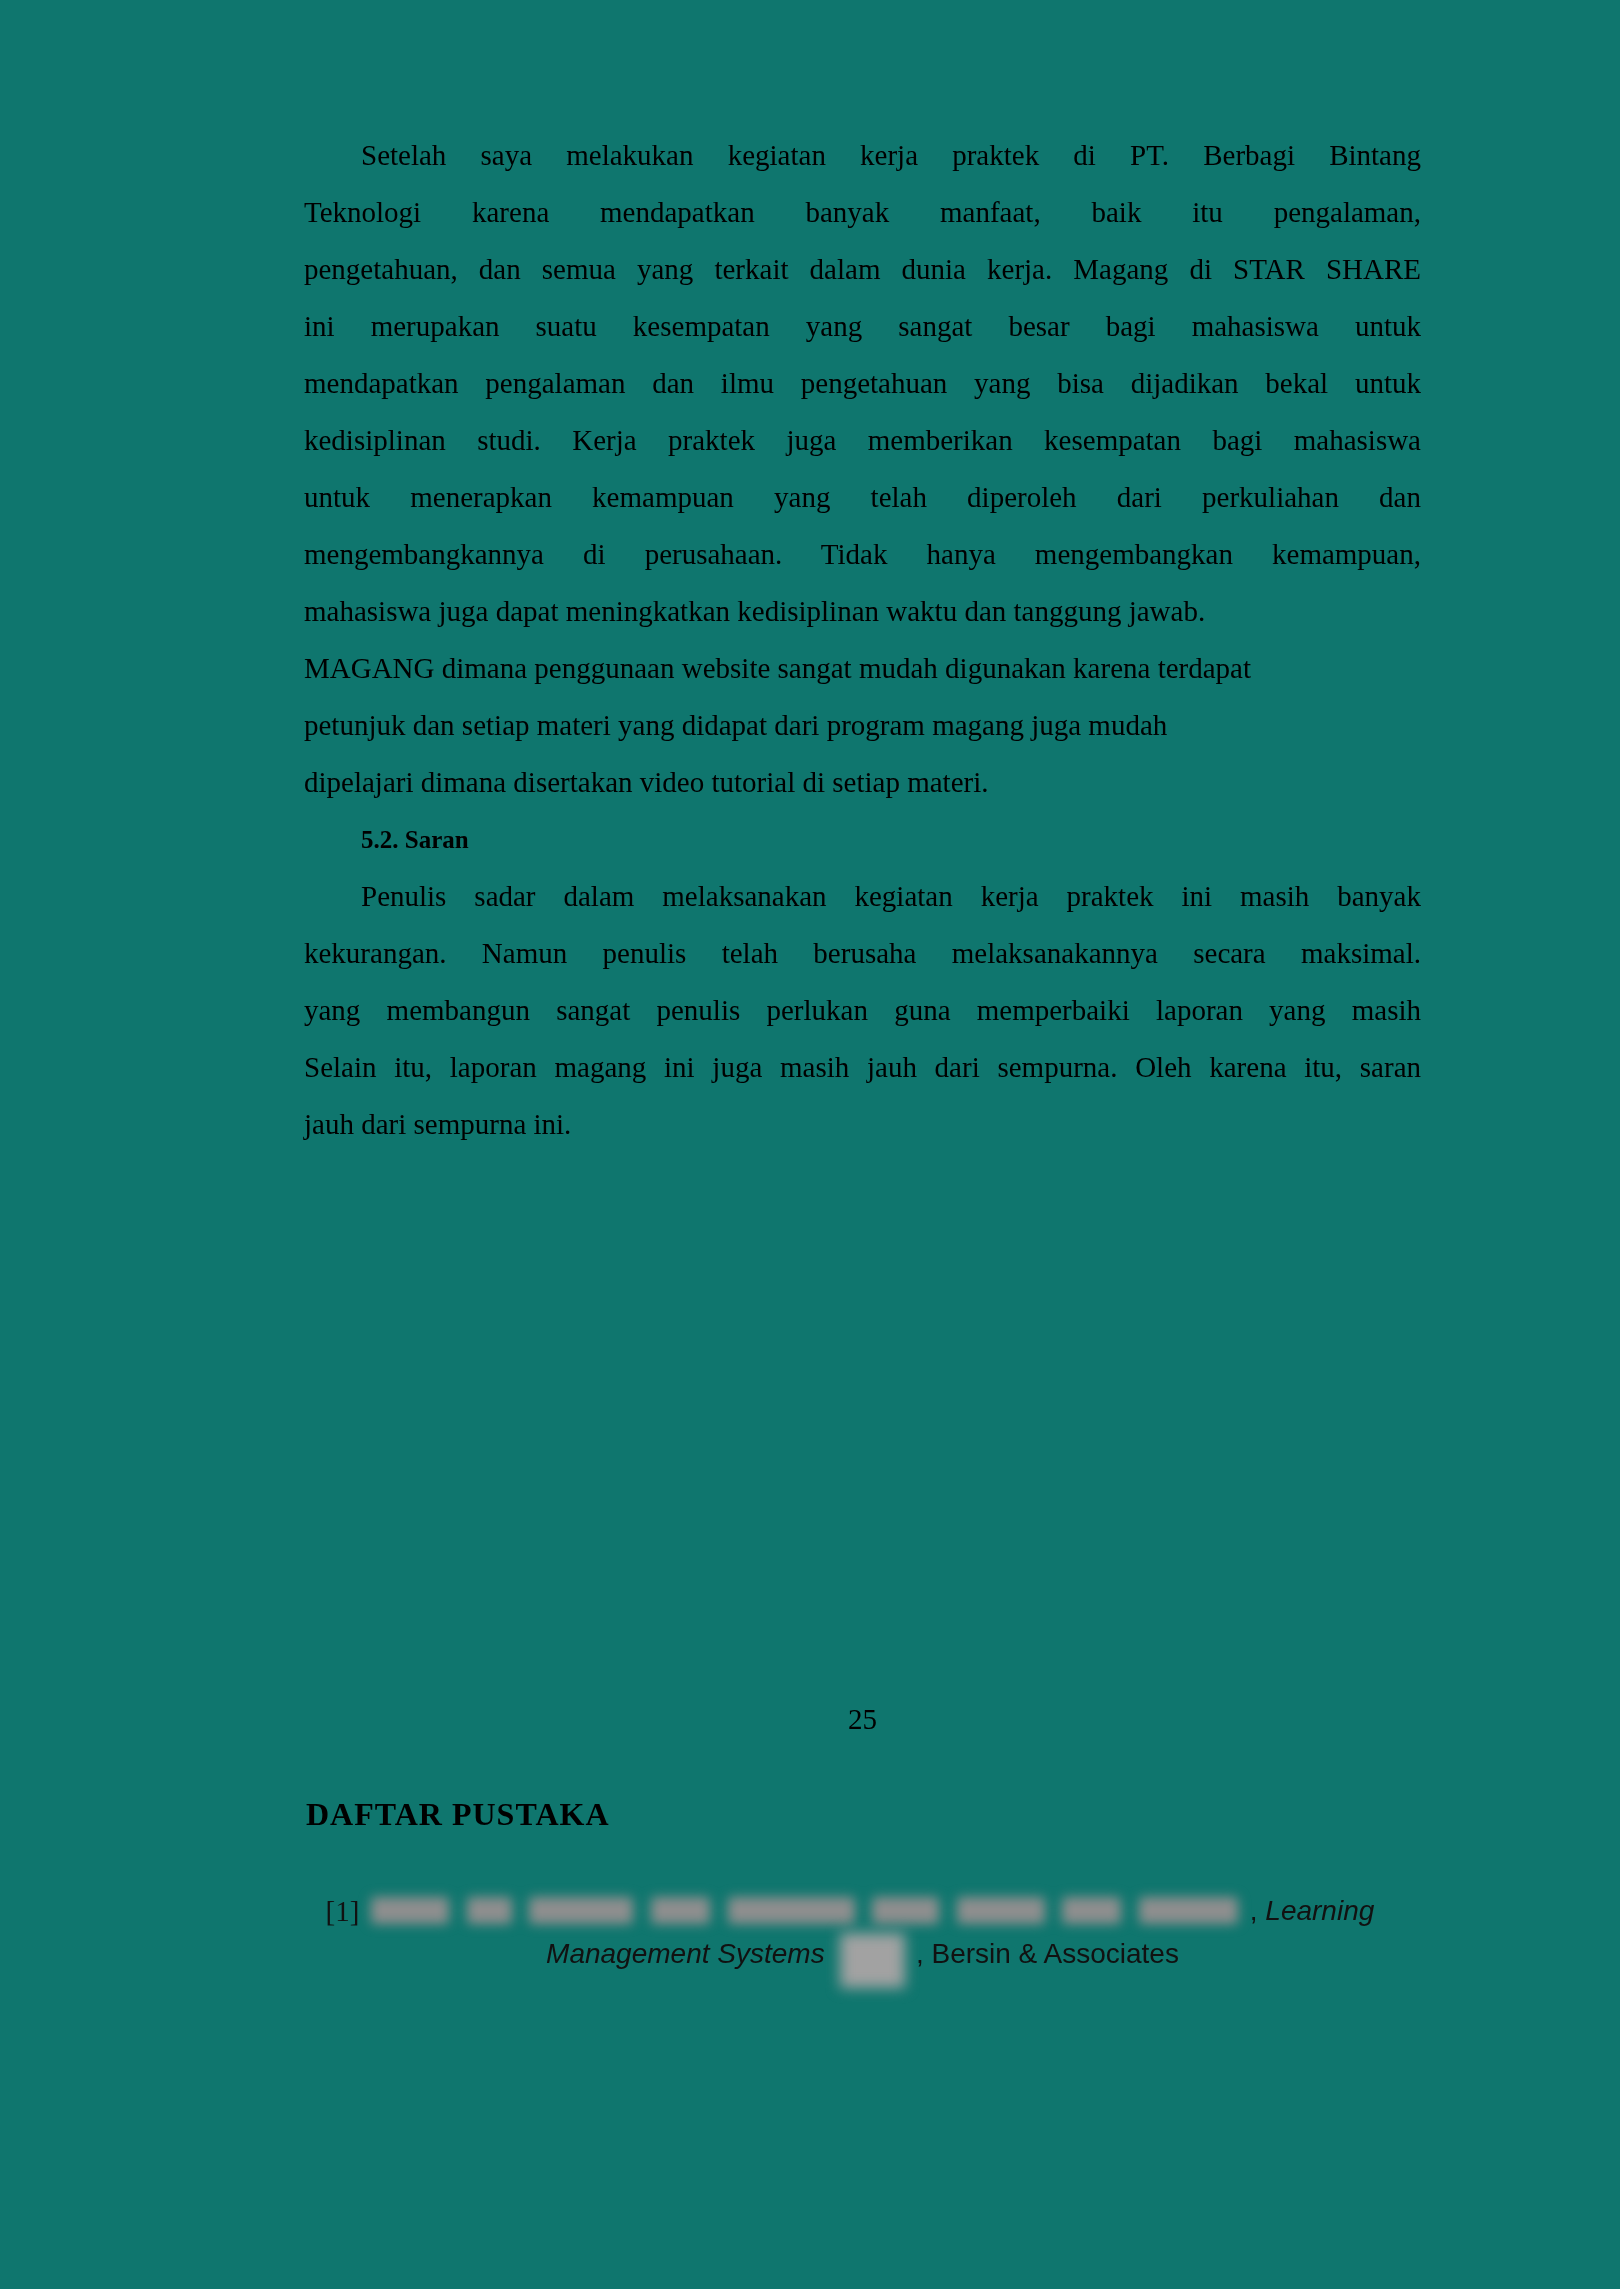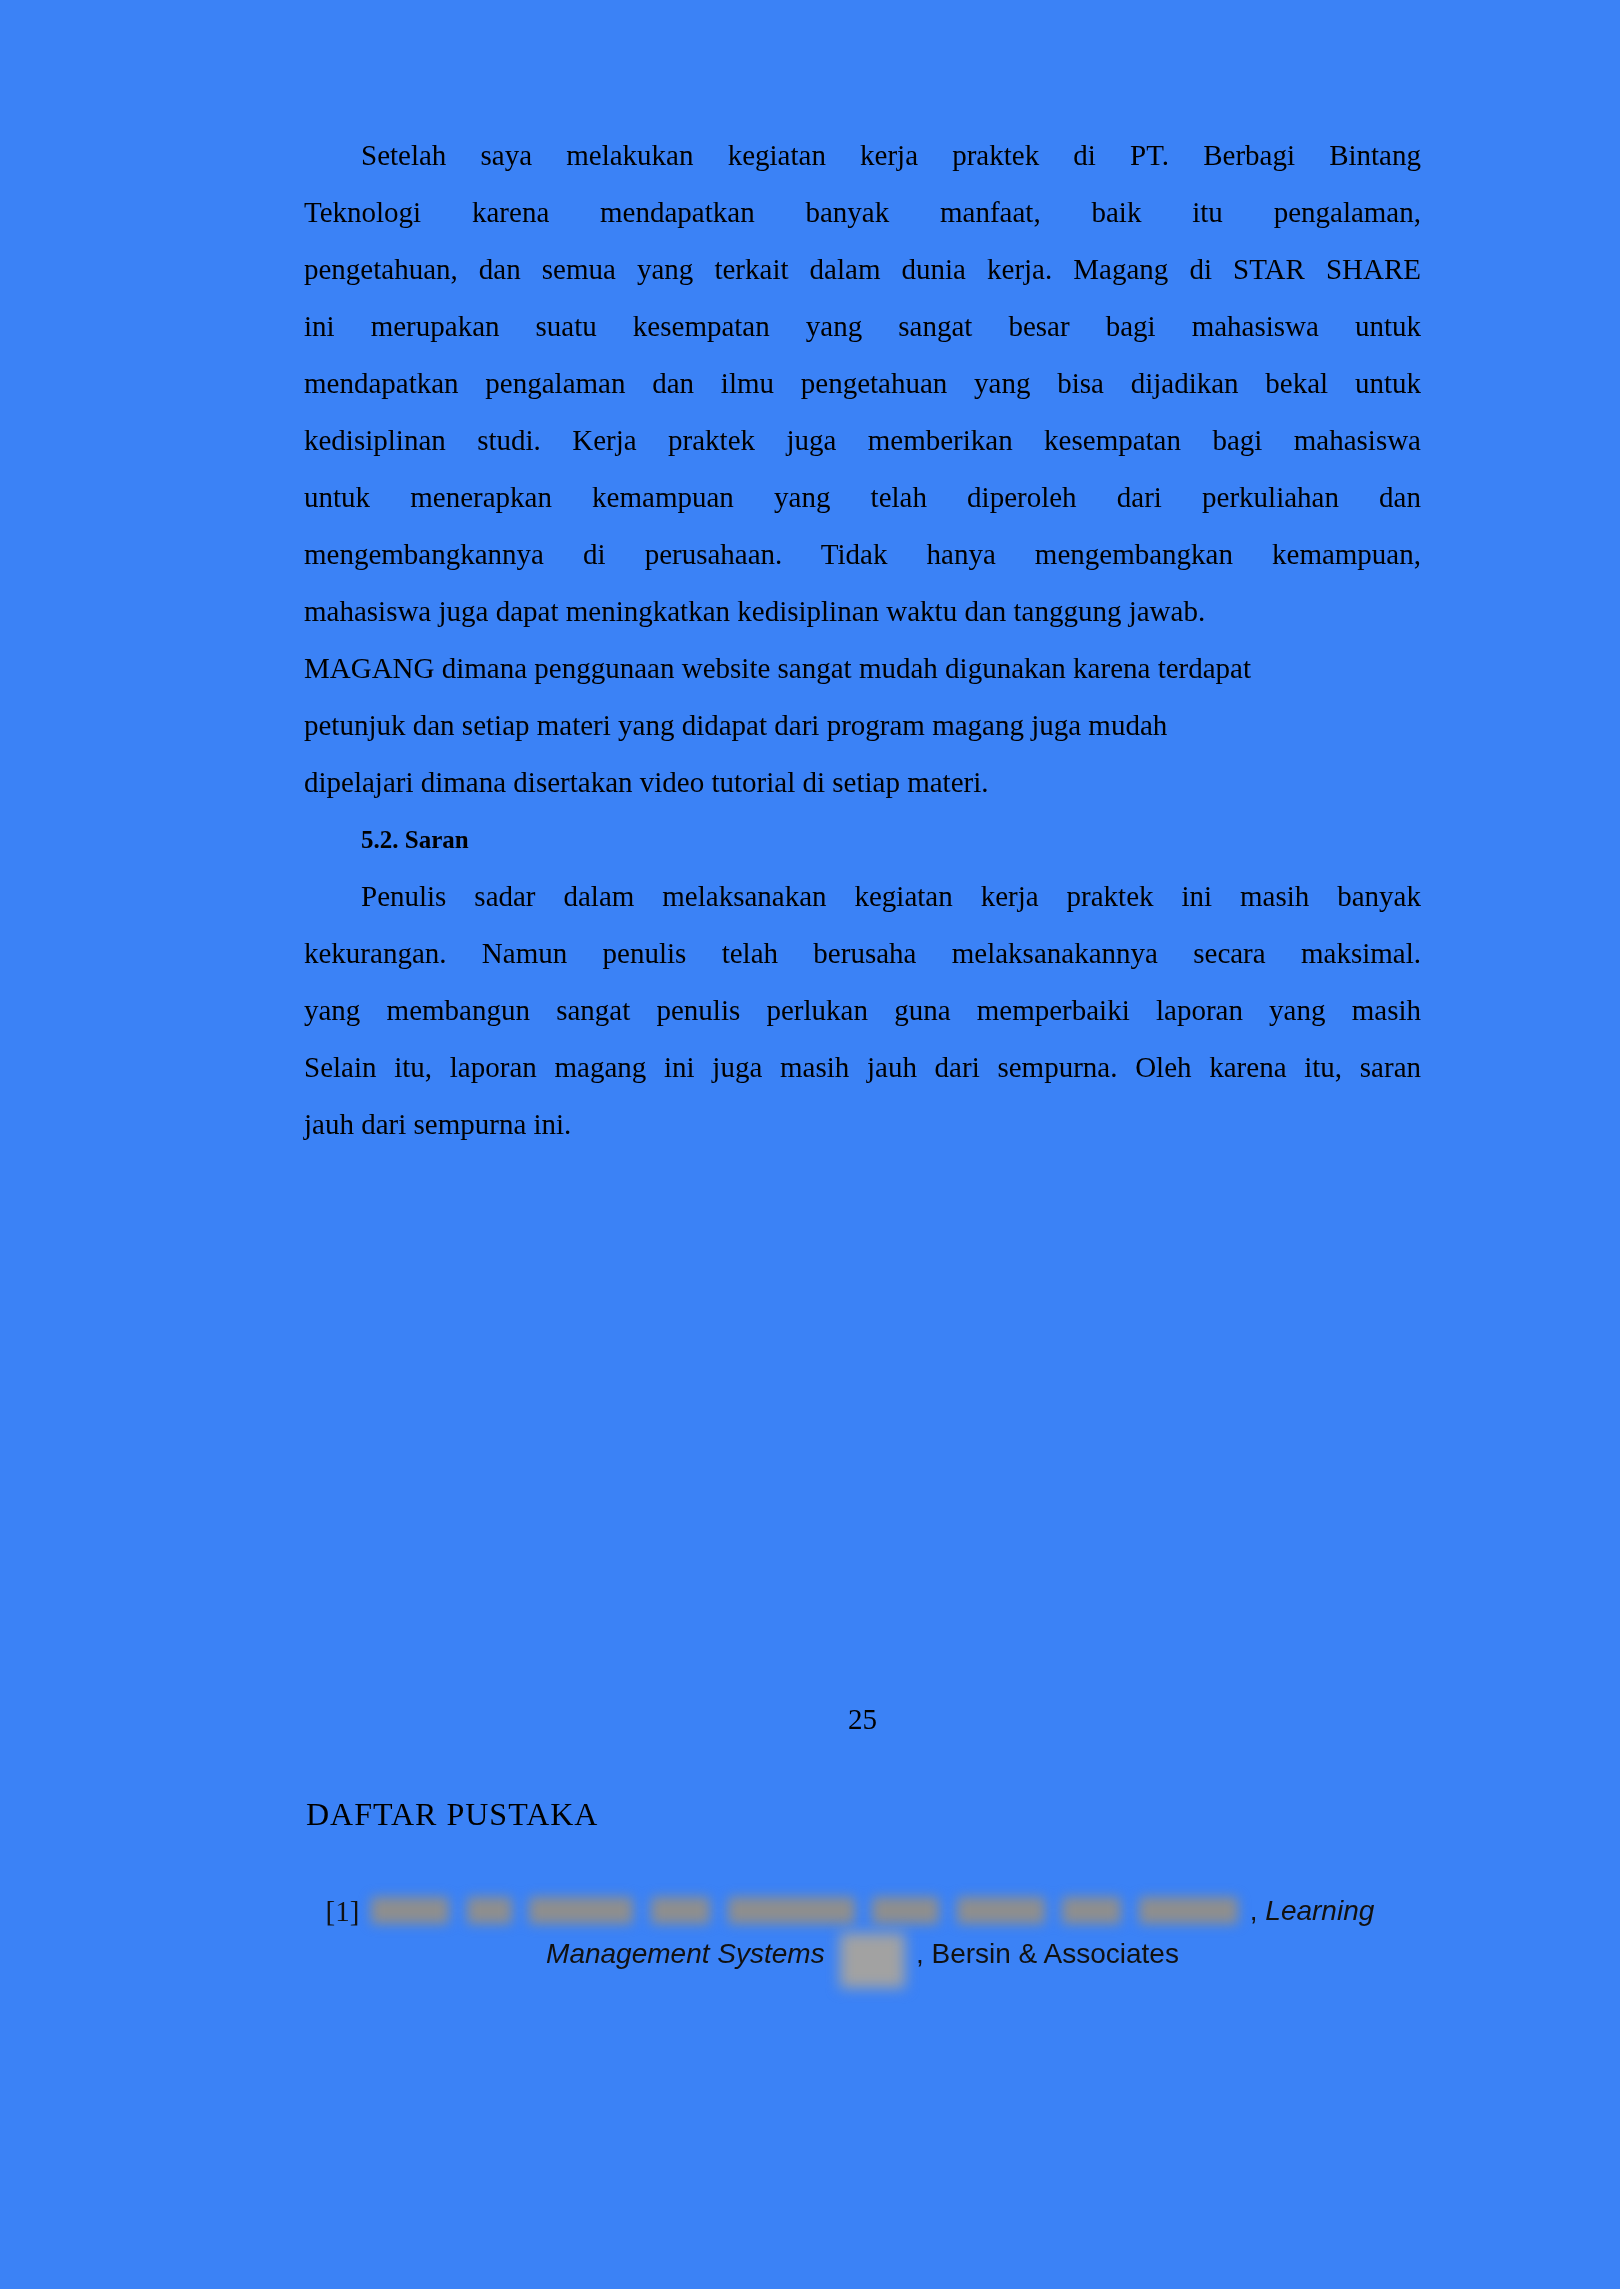--- a/index.html
+++ b/index.html
@@ -1,33 +1,33 @@
 <!DOCTYPE html>
 <html><head>
 <meta charset="utf-8">
 <style>
   html,body{margin:0;padding:0;}
   body{
     width:1620px;height:2290px;position:relative;overflow:hidden;
     background:#ffffff;color:#000000;
     font-family:"Liberation Serif", serif;
   }
-  .page{position:absolute;left:0;top:0;width:1620px;height:2290px;background:#3b82f6;}
+  .page{position:absolute;left:0;top:0;width:1620px;height:2290px;background:#0f766e;}
 
   
   .content{position:absolute;left:304px;top:127px;width:1117px;}
   .line{font-size:29px;line-height:57px;white-space:normal;}
   .line.just{text-align:justify;text-align-last:justify;}
   .line.indent{text-indent:57px;}
   .heading{font-weight:bold;font-size:25px;line-height:57px;padding-left:57px;}
 
   
   .pagenum{position:absolute;left:304px;top:1704px;width:1117px;text-align:center;
     font-size:29px;line-height:31px;}
-  .bib-heading{position:absolute;left:306px;top:1796px;font-size:32px;font-weight:normal;line-height:37px;letter-spacing:1px;}
+  .bib-heading{position:absolute;left:306px;top:1796px;font-size:32px;font-weight:bold;line-height:37px;letter-spacing:1px;}
 
   .reference{position:absolute;left:304px;top:1890px;width:1117px;
     font-family:"Liberation Sans", sans-serif;font-size:28px;line-height:40px;color:#111;}
   .ref-line1{display:flex;align-items:center;padding-left:21.6px;}
   .ref-label{font-family:"Liberation Serif", serif;font-size:29px;flex:none;}
   .ref-ital{font-style:italic;}
   .ref-pre{white-space:pre;}
   .redact-strip{display:flex;align-items:center;gap:17.6px;flex:none;
     margin:0 11.8px 0 11.8px;height:41px;filter:blur(5.9px);}
   .redact-strip span{display:block;height:26.5px;background:#8e8e8e;border-radius:3.9px;}

